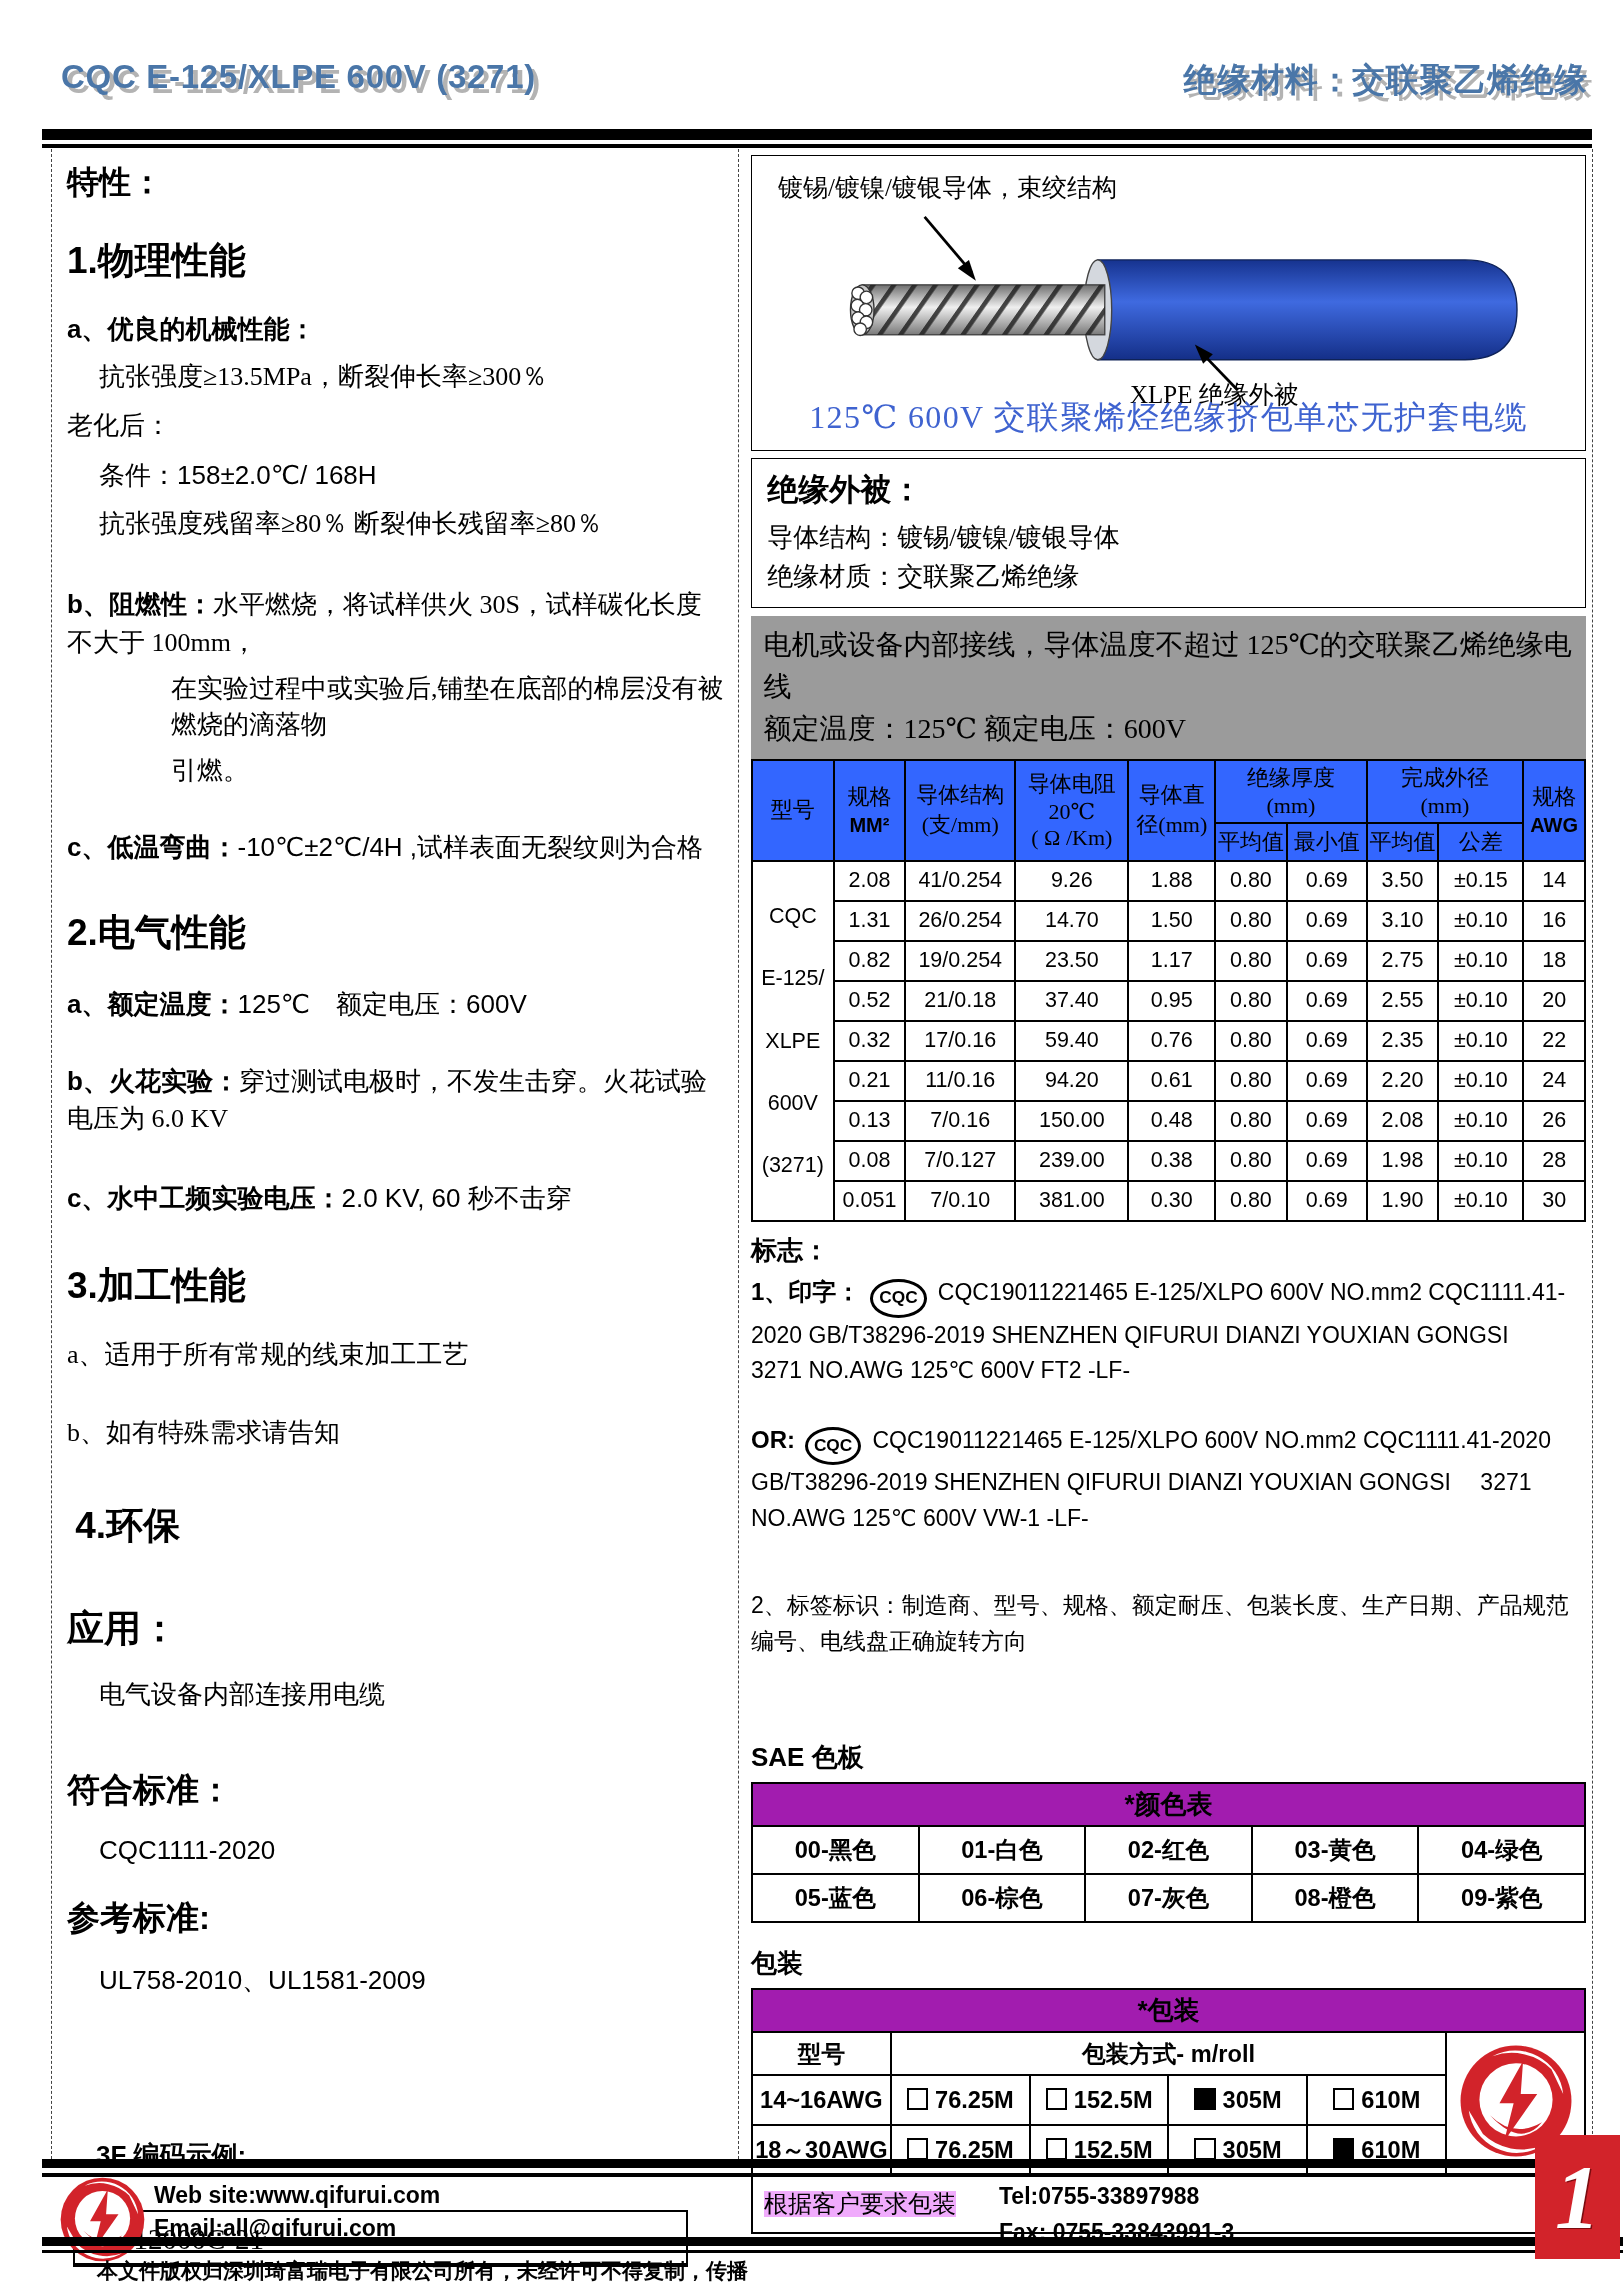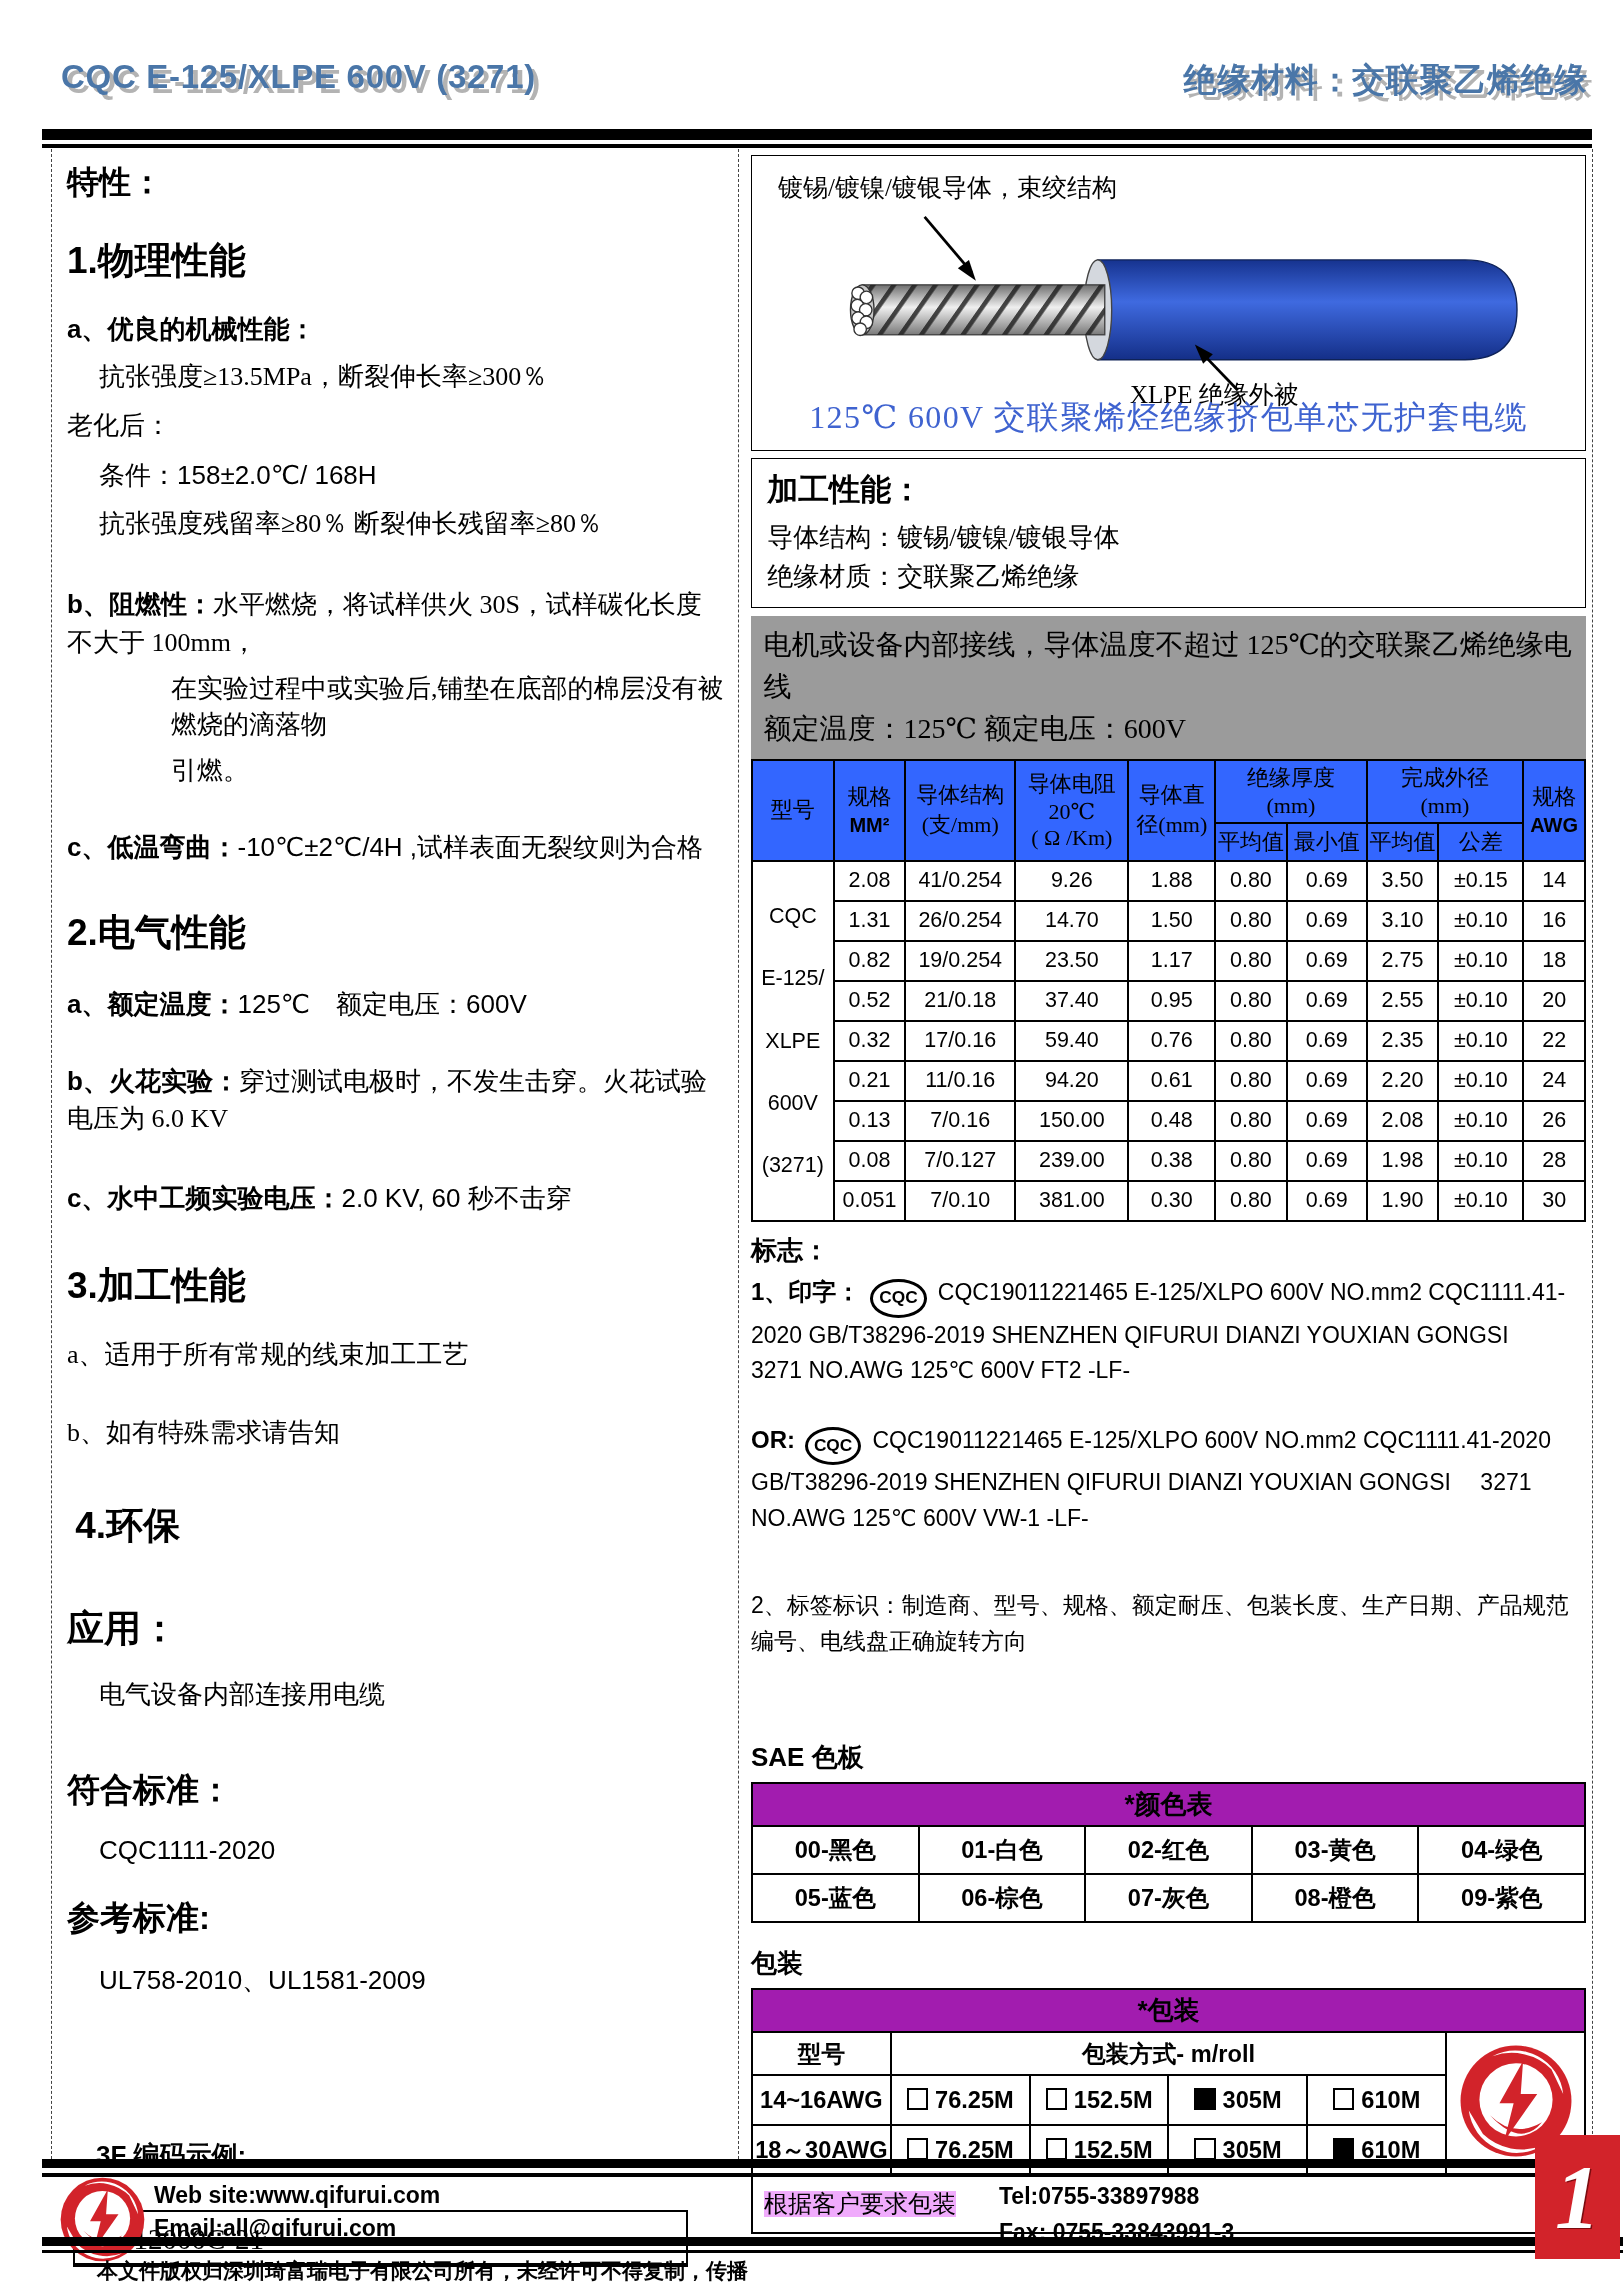--- a/index.html
+++ b/index.html
@@ -212,21 +212,21 @@
           <line x1="700" y1="338" x2="646" y2="282"></line>
           <polygon points="638,272 650,300 664,286" fill="#000" stroke="none"></polygon>
         </g>
       </svg>
       <div class="cable-lbl serif">镀锡/镀镍/镀银导体，束绞结构</div>
       <div class="xlpe-lbl serif">XLPE  绝缘外被</div>
       <div class="cable-title serif">125℃  600V 交联聚烯烃绝缘挤包单芯无护套电缆</div>
     </div>
 
     <div class="struct-box">
-      <div class="struct-title">加工性能：</div>
+      <div class="struct-title">绝缘外被：</div>
       <div class="struct-line serif">导体结构：镀锡/镀镍/镀银导体</div>
       <div class="struct-line serif">绝缘材质：交联聚乙烯绝缘</div>
     </div>
 
     <div class="banner serif">
       <div>电机或设备内部接线，导体温度不超过 125℃的交联聚乙烯绝缘电线</div>
       <div>额定温度：125℃  额定电压：600V</div>
     </div>
 
     <table class="spec">

